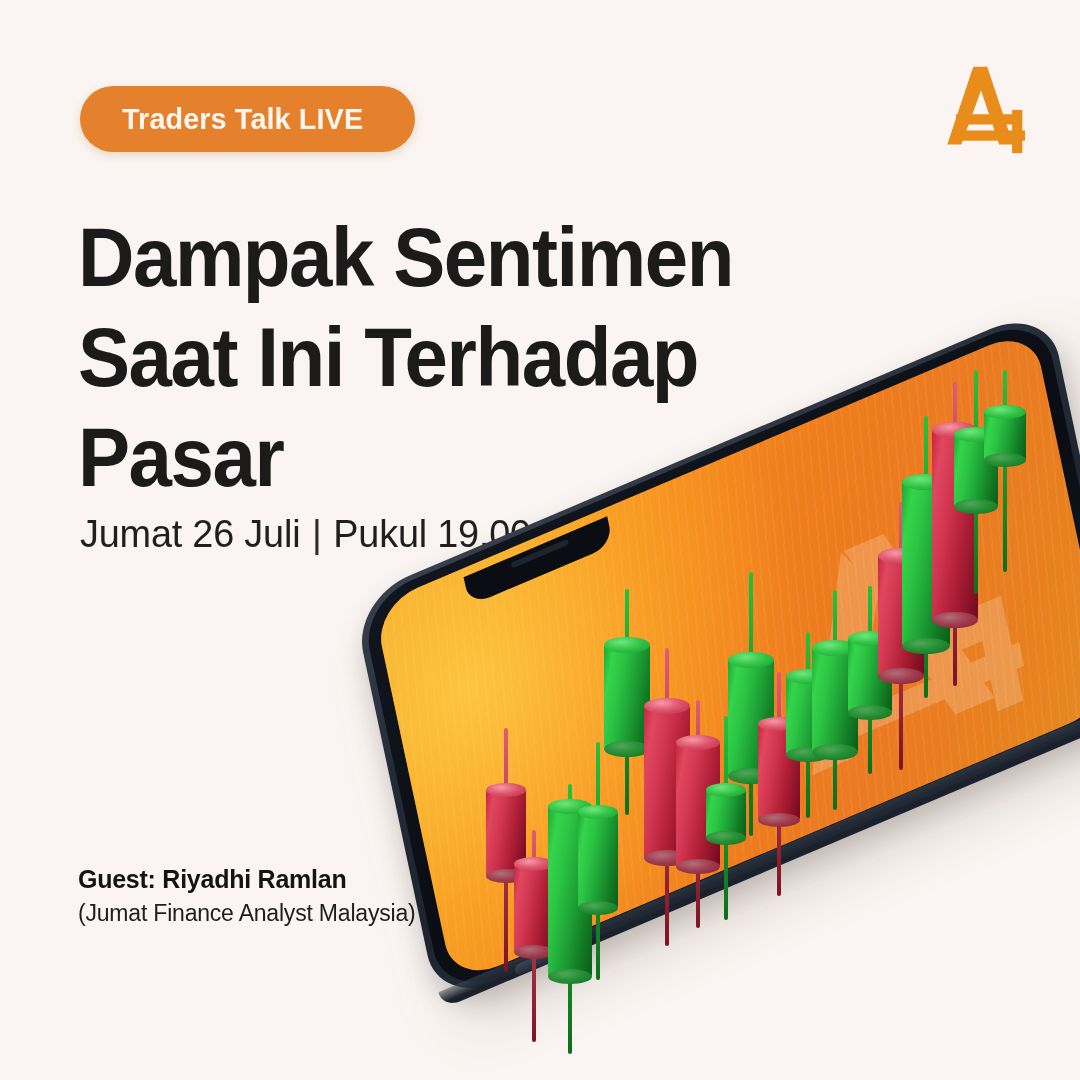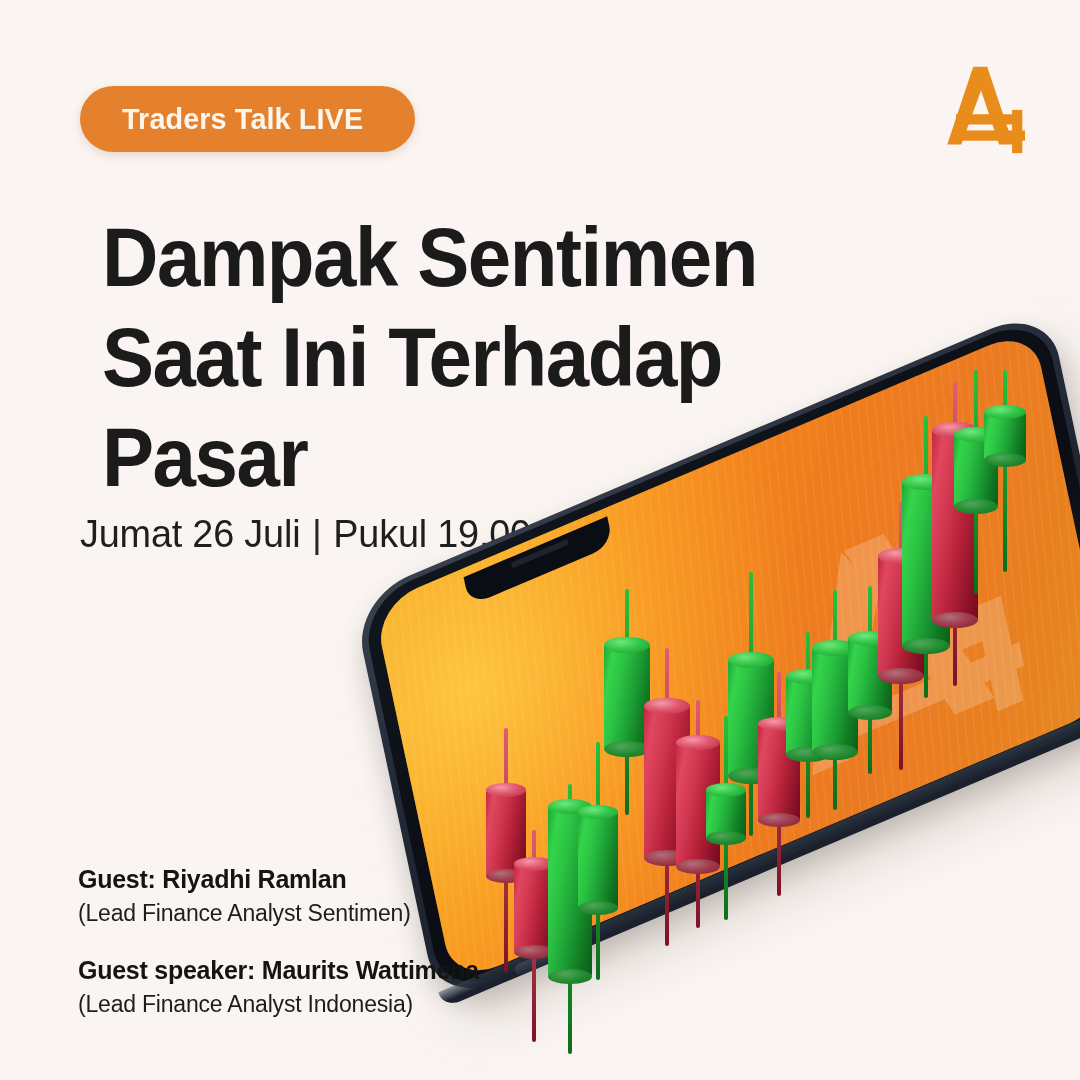--- a/index.html
+++ b/index.html
@@ -51,21 +51,20 @@
     width: 108px;
     height: 98px;
   }
 
   
   #headline {
     position: absolute;
     left: 78px;
     top: 186px;
     width: 740px;
-    margin-left: 24px;
   }
   #headline .hl {
     display: block;
     color: #1b1b1b;
     font-size: 84px;
     line-height: 100px;
     font-weight: 700;
     letter-spacing: -1.6px;
     transform: scaleX(0.93);
     transform-origin: left center;
@@ -434,21 +433,17 @@
     <span class="hl">Pasar</span>
   </h1>
 
   <div id="dateline">
     <span>Jumat 26 Juli</span><span class="sep">|</span><span>Pukul 19.00 WIB</span>
   </div>
 
   <div id="credits">
     <div class="cred-block">
       <div class="cred-name">Guest: Riyadhi Ramlan</div>
-      <div class="cred-role">(Lead Finance Analyst Sentimen)</div>
-    </div>
-    <div class="cred-block">
-      <div class="cred-name">Guest speaker: Maurits Wattimena</div>
-      <div class="cred-role">(Lead Finance Analyst Indonesia)</div>
+      <div class="cred-role">(Jumat Finance Analyst Malaysia)</div>
     </div>
   </div>
 
 </div>
 
 </body></html>

